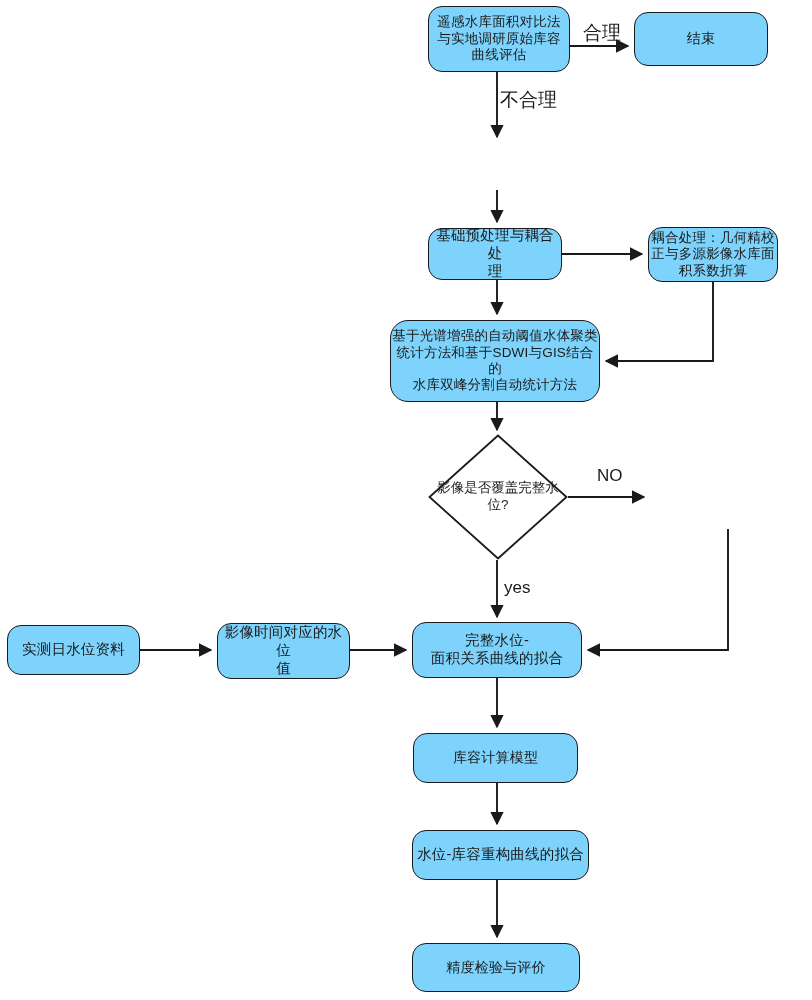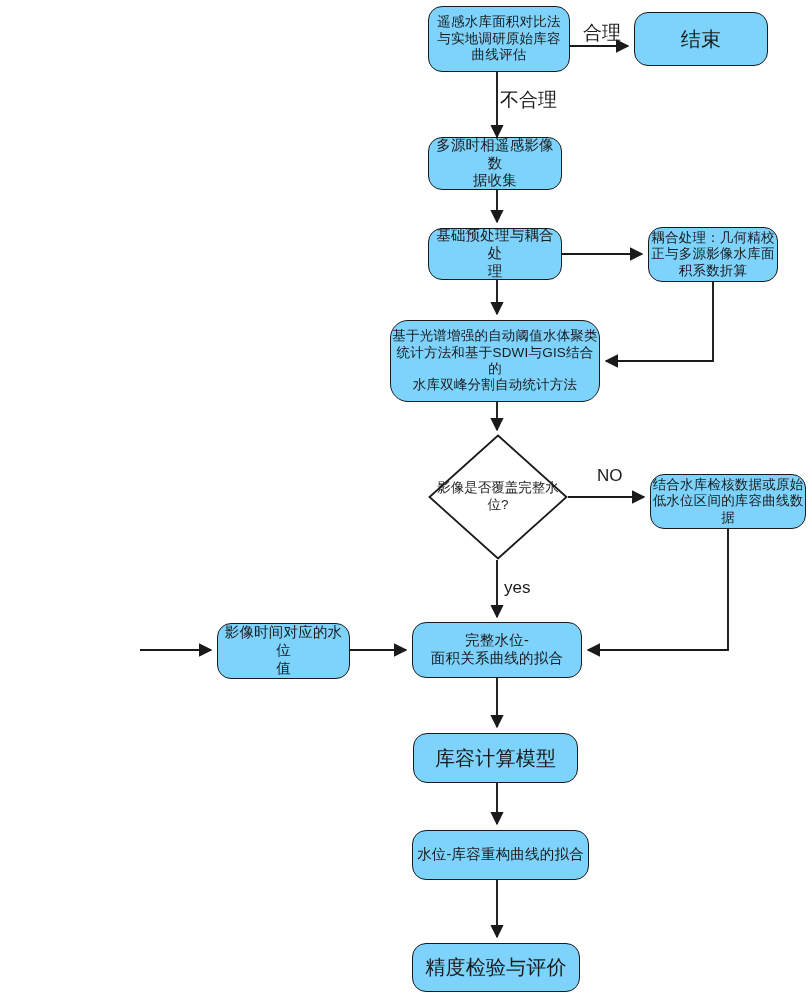--- a/index.html
+++ b/index.html
@@ -40,21 +40,21 @@
     letter-spacing: 0.2px;
     z-index: 2;
   }
   .node span {
     display: block;
     width: 108%;
     white-space: pre-line;
   }
   .node.sm { font-size: 13.5px; }
   .node.md { font-size: 14.5px; }
-  .node.lg { font-size: 20px; }
+  .node.lg { font-size: 14px; }
   .node.tight span { width: 116%; }
 
   .diamond {
     position: absolute;
     z-index: 2;
   }
   .diamond .shape {
     position: absolute;
     left: 0; top: 0;
     width: 100%; height: 100%;
@@ -128,24 +128,20 @@
   <div class="node sm" style="left:428px; top:6px; width:142px; height:66px;">
     <span>遥感水库面积对比法
 与实地调研原始库容
 曲线评估</span>
   </div>
 
   <div class="node lg" style="left:634px; top:12px; width:134px; height:54px;">
     <span>结束</span>
   </div>
 
-  <div class="node md" style="left:428px; top:137px; width:134px; height:53px;">
-    <span>多源时相遥感影像数
-据收集</span>
-  </div>
 
   <div class="node md" style="left:428px; top:228px; width:134px; height:52px;">
     <span>基础预处理与耦合处
 理</span>
   </div>
 
   <div class="node sm tight" style="left:648px; top:227px; width:130px; height:55px;">
     <span>耦合处理：几何精校
 正与多源影像水库面
 积系数折算</span>
@@ -158,26 +154,24 @@
   </div>
 
   <div class="diamond" style="left:428px; top:434px; width:140px; height:126px;">
     <svg class="shape" viewBox="0 0 140 126" xmlns="http://www.w3.org/2000/svg">
       <polygon points="70,1.5 138.5,63 70,124.5 1.5,63" fill="#ffffff" stroke="#1a1a1a" stroke-width="1.8"></polygon>
     </svg>
     <div class="dlabel">影像是否覆盖完整水
 位?</div>
   </div>
 
-  <div class="node sm tight" style="left:650px; top:474px; width:156px; height:55px;">
-    <span>结合水库检核数据或原始
-低水位区间的库容曲线数
-据</span>
-  </div>
-
+
+  <div class="node md" style="left:7px; top:625px; width:133px; height:50px;">
+    <span>实测日水位资料</span>
+  </div>
 
   <div class="node md" style="left:217px; top:623px; width:133px; height:56px;">
     <span>影像时间对应的水位
 值</span>
   </div>
 
   <div class="node md" style="left:412px; top:622px; width:170px; height:56px;">
     <span>完整水位-
 面积关系曲线的拟合</span>
   </div>

